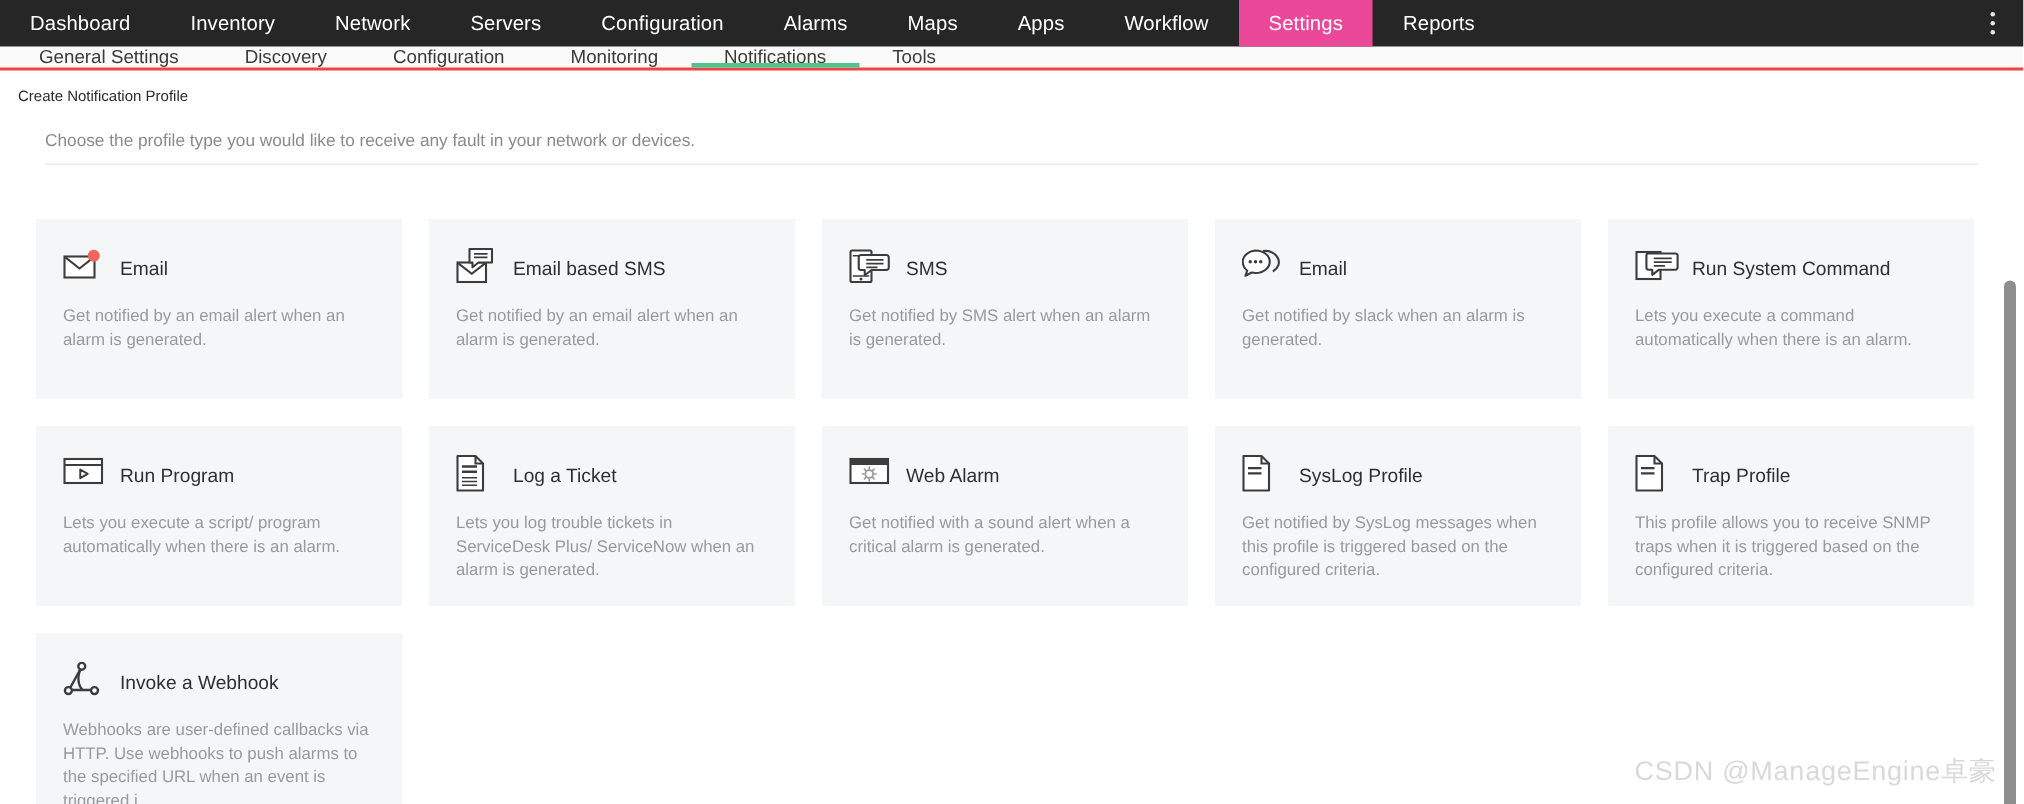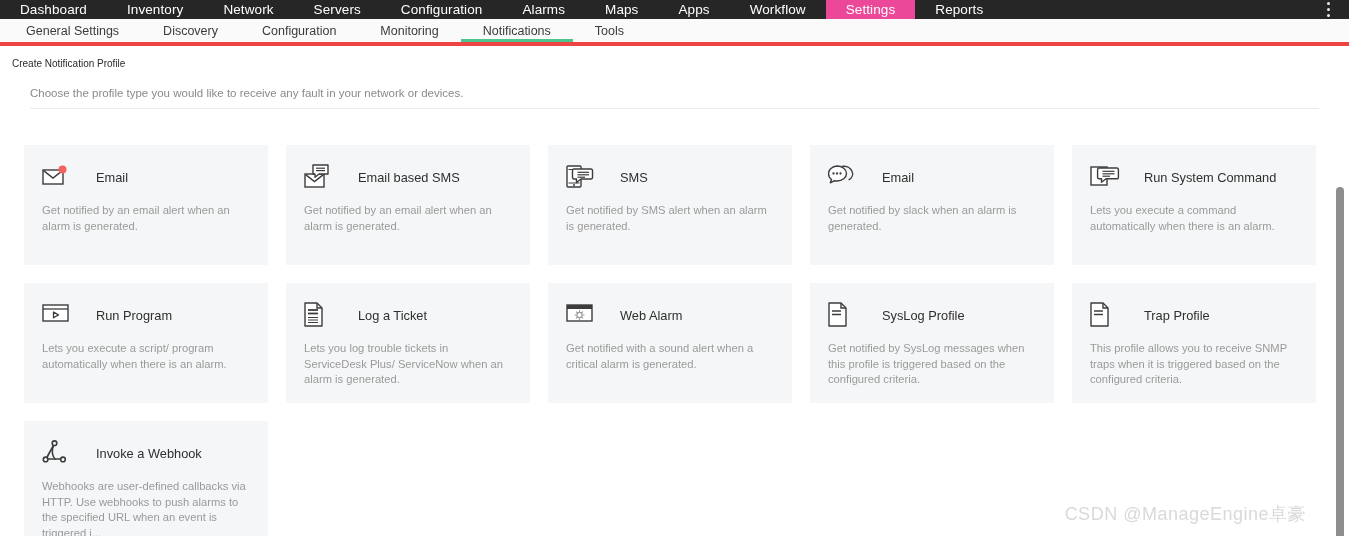--- a/index.html
+++ b/index.html
@@ -6,21 +6,21 @@
   html, body {
     margin: 0; padding: 0;
     width: 1349px; height: 536px;
     overflow: hidden;
     background: #ffffff;
     font-family: "Liberation Sans", sans-serif;
   }
 
   
   #topnav {
-    height: 19px;
+    height: 31px;
     background: #262626;
     display: flex;
     align-items: stretch;
     position: relative;
   }
   .topnav-item {
     display: flex;
     align-items: center;
     padding: 0 20px;
     color: #ffffff;
@@ -39,23 +39,23 @@
     gap: 3px;
     cursor: pointer;
   }
   #kebab-btn i {
     display: block; width: 3px; height: 3px;
     background: #e8e8e8; border-radius: 50%;
   }
 
   
   #subnav {
-    height: 27px;
+    height: 16px;
     background: #fafafa;
-    border-bottom: 4px solid #ef4444;
+    border-bottom: 2px solid #ef4444;
     display: flex;
     align-items: stretch;
     padding-left: 4px;
   }
   .subnav-item {
     display: flex;
     align-items: center;
     padding: 0 22px;
     font-size: 12.5px;
     color: #3b3b3b;
@@ -99,21 +99,21 @@
     width: 244px;
     height: 120px;
     background: #f5f6f7;
     padding: 17px 18px 10px 18px;
     cursor: pointer;
     position: relative;
   }
   .card-head {
     display: flex;
     align-items: center;
-    gap: 26px;
+    gap: 10px;
     height: 30px;
   }
   .card-icon {
     width: 28px; height: 26px;
     flex: 0 0 28px;
     position: relative;
   }
   .card-icon svg { display: block; }
   .card-title {
     font-size: 12.8px;
@@ -140,21 +140,21 @@
     top: 123px;
     width: 8px;
     height: 398px;
     background: #8e8e8e;
     border-radius: 4px;
   }
 
   
   #watermark {
     position: absolute;
-    right: 43px;
+    right: 18px;
     bottom: 10px;
     font-size: 18px;
     color: #d9d9d9;
     white-space: nowrap;
     letter-spacing: .5px;
   }
 </style>
 </head>
 <body>
 

